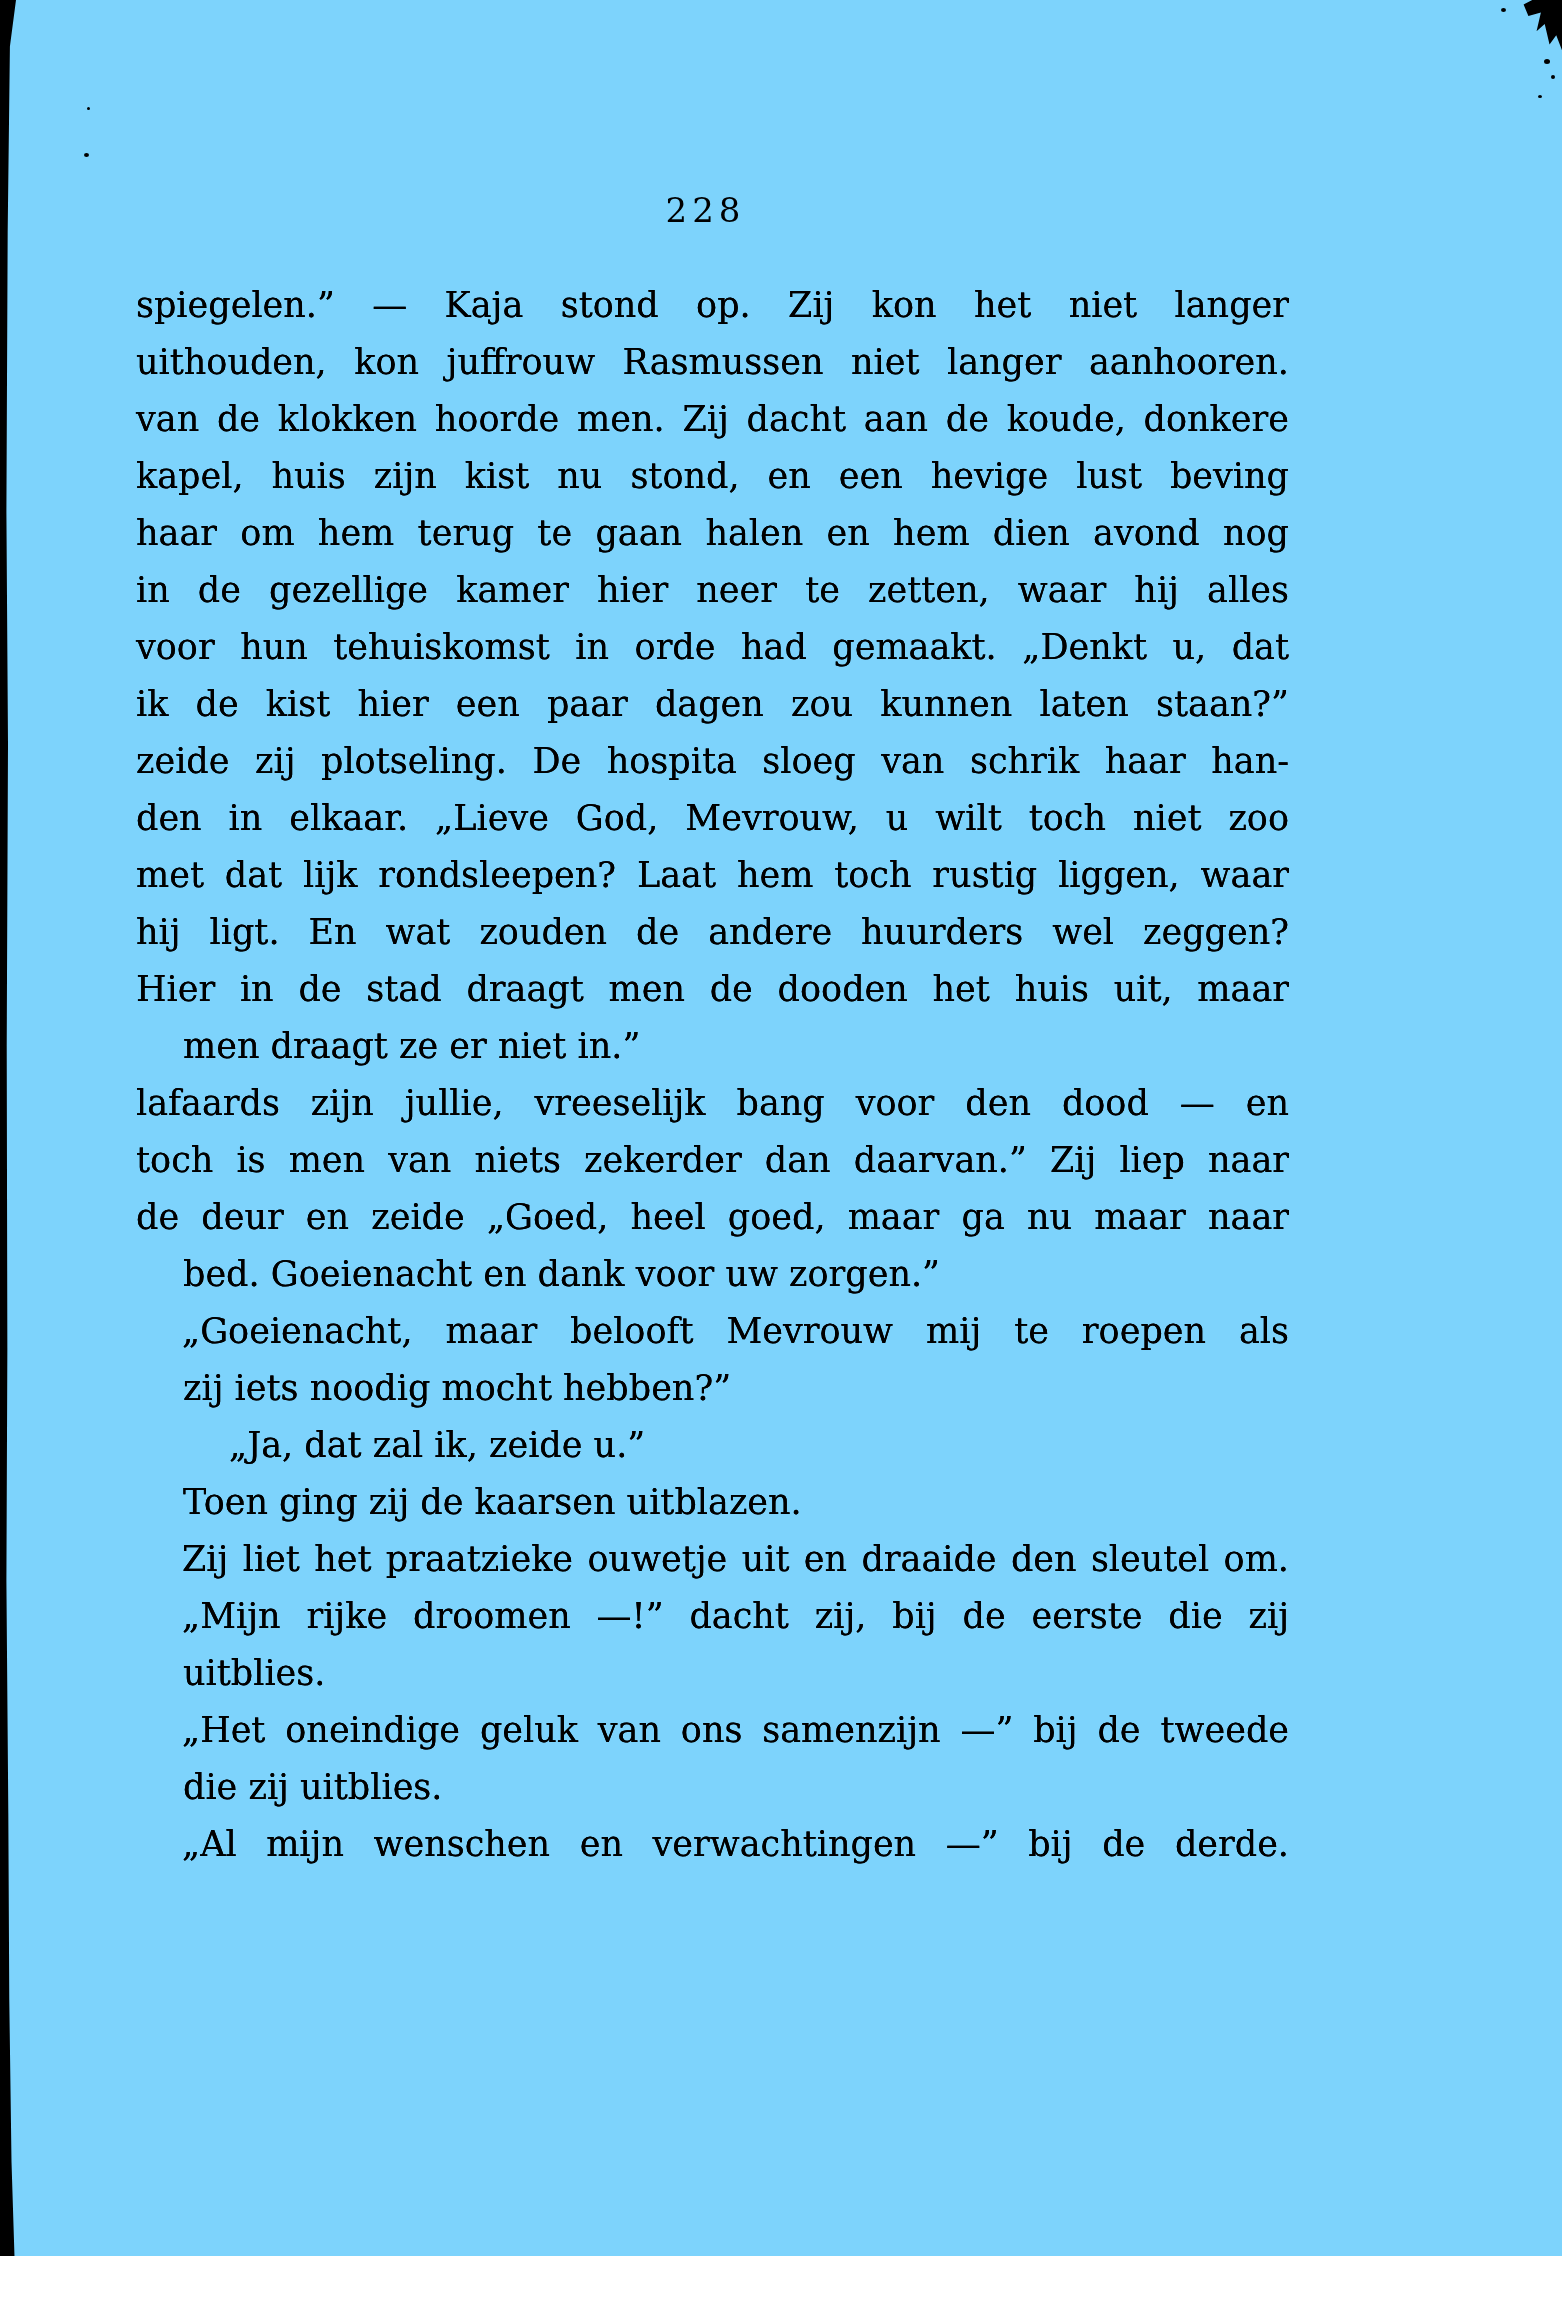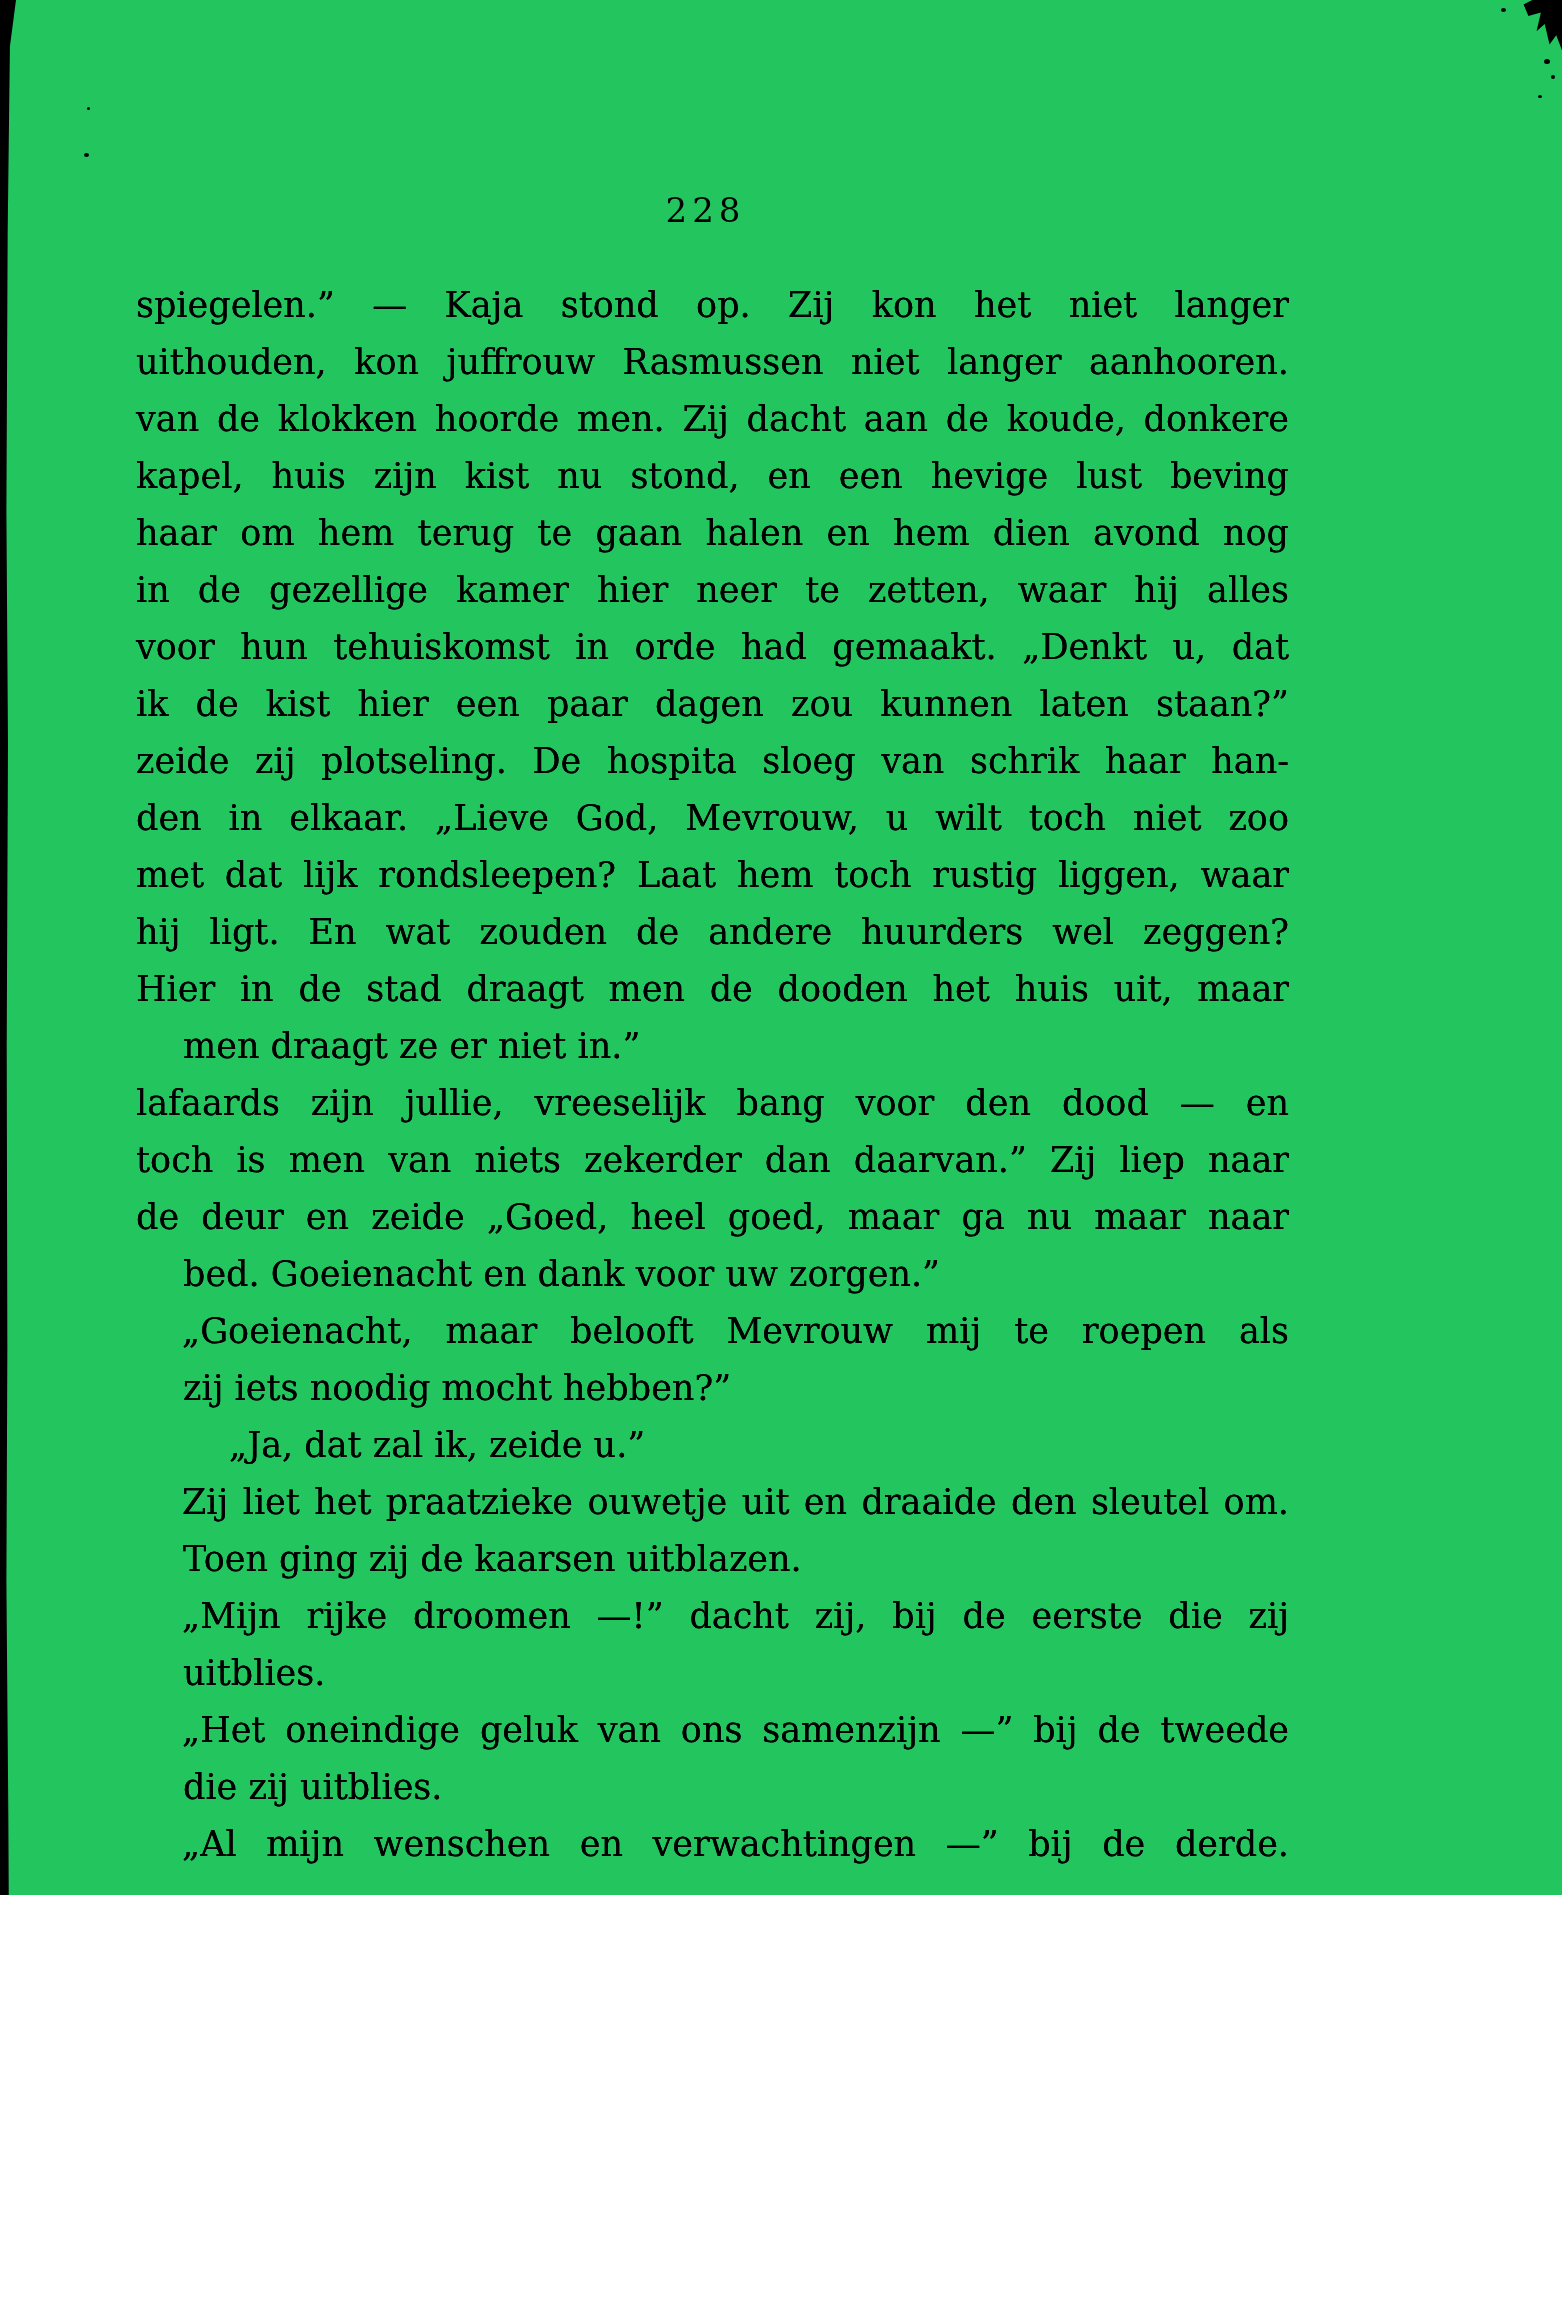--- a/index.html
+++ b/index.html
@@ -3,22 +3,22 @@
 <meta charset="utf-8">
 <style>
   html, body { margin: 0; padding: 0; }
   body {
     width: 1562px; height: 2325px;
     background: #ffffff;
     font-family: "DejaVu Serif", serif;
   }
   .page {
     position: relative;
-    width: 1562px; height: 1895px;
-    background: #22c55e;
+    width: 1562px; height: 2256px;
+    background: #7dd3fc;
     color: #000000;
     overflow: hidden;
   }
   
   .gutter {
     position: absolute; left: 0; top: 0;
     width: 16px; height: 2325px;
     background: #000;
     clip-path: polygon(0 0, 100% 0, 62% 2%, 48% 10%, 40% 22%, 50% 32%, 42% 45%, 46% 58%, 40% 68%, 52% 78%, 58% 86%, 72% 93%, 95% 98%, 100% 100%, 0 100%);
   }
@@ -89,22 +89,22 @@
     <div class="ln j">hij ligt. En wat zouden de andere huurders wel zeggen?</div>
     <div class="ln j">Hier in de stad draagt men de dooden het huis uit, maar</div>
     <div class="ln s">men draagt ze er niet in.”</div>
     <div class="ln j">lafaards zijn jullie, vreeselijk bang voor den dood — en</div>
     <div class="ln j">toch is men van niets zekerder dan daarvan.” Zij liep naar</div>
     <div class="ln j">de deur en zeide „Goed, heel goed, maar ga nu maar naar</div>
     <div class="ln s">bed. Goeienacht en dank voor uw zorgen.”</div>
     <div class="ln j i">„Goeienacht, maar belooft Mevrouw mij te roepen als</div>
     <div class="ln s">zij iets noodig mocht hebben?”</div>
     <div class="ln s i">„Ja, dat zal ik, zeide u.”</div>
+    <div class="ln s">Toen ging zij de kaarsen uitblazen.</div>
     <div class="ln j i">Zij liet het praatzieke ouwetje uit en draaide den sleutel om.</div>
-    <div class="ln s">Toen ging zij de kaarsen uitblazen.</div>
     <div class="ln j i">„Mijn rijke droomen —!” dacht zij, bij de eerste die zij</div>
     <div class="ln s">uitblies.</div>
     <div class="ln j i">„Het oneindige geluk van ons samenzijn —” bij de tweede</div>
     <div class="ln s">die zij uitblies.</div>
     <div class="ln j i">„Al mijn wenschen en verwachtingen —” bij de derde.</div>
   </div>
 
 </div>
 
 

